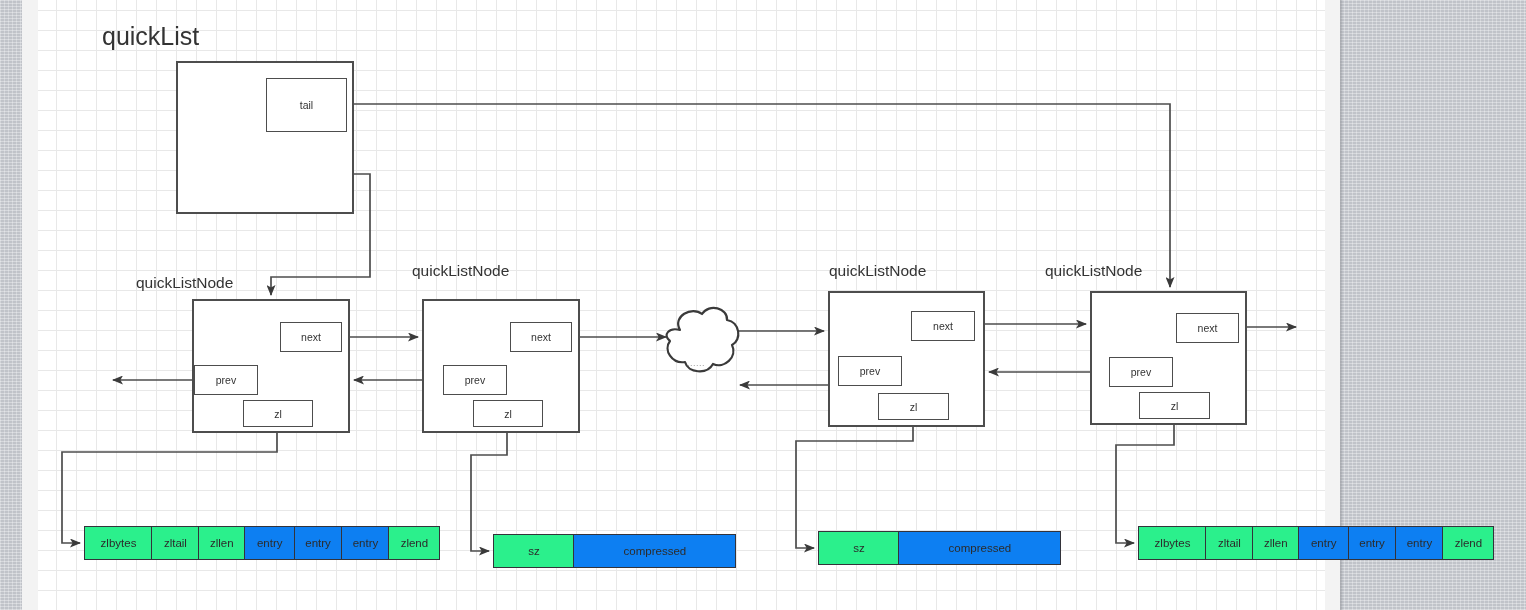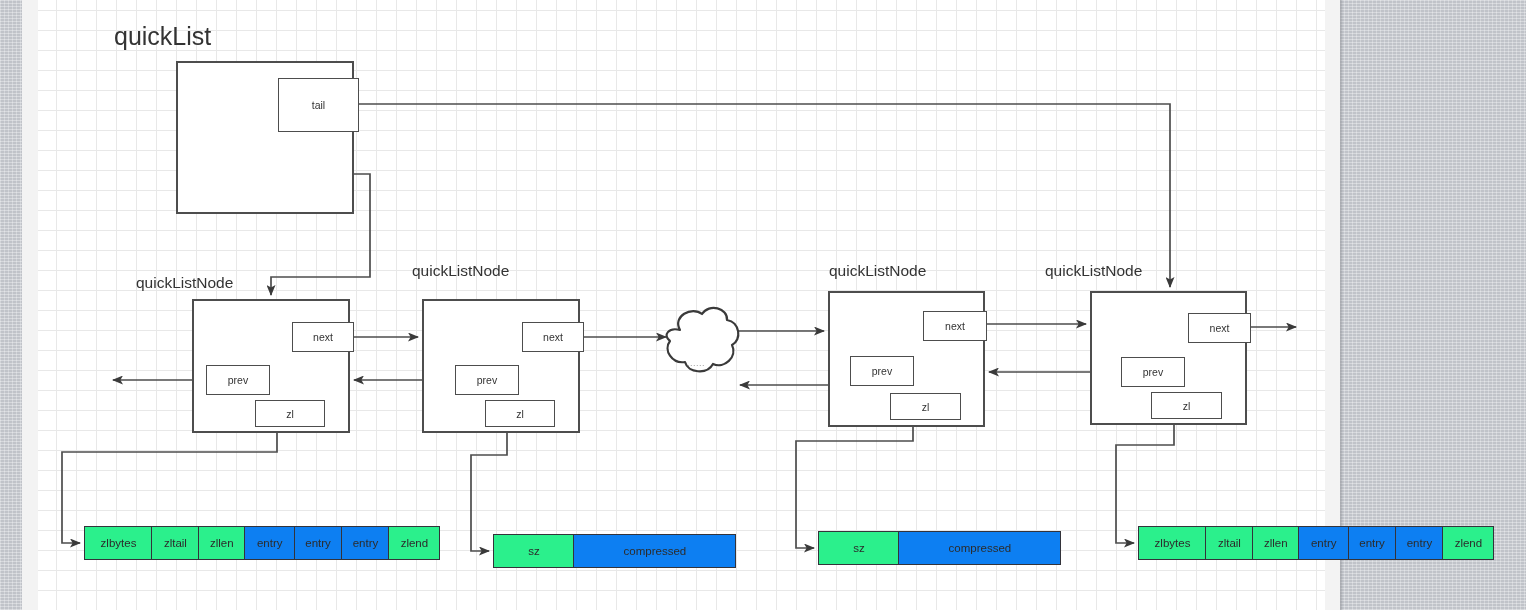--- a/index.html
+++ b/index.html
@@ -51,21 +51,21 @@
     white-space:nowrap;
   }
   .ttl.big{font-size:25px;}
   .ttl.sm{font-size:15.5px;}
 
   .lbl{
     position:absolute;display:flex;align-items:center;justify-content:center;
     box-sizing:border-box;
     border:1.8px solid #4d4d4d;
     background:#ffffff;
-    color:#333333;font-size:10.5px;margin-left:12px;
+    color:#333333;font-size:10.5px;
   }
   .bigbox{
     position:absolute;box-sizing:border-box;
     border:2px solid #4d4d4d;background:#ffffff;
   }
   .cell{
     position:absolute;display:flex;align-items:center;justify-content:center;
     box-sizing:border-box;
     border:1.6px solid #33333a;
     color:#2c2c2c;font-size:11.5px;
@@ -125,21 +125,21 @@
       <path d="M1174,420 L1174,445 L1116,445 L1116,543 L1134,543" marker-end="url(#ah)"></path>
     </g>
 
     <path d="M680,330 C672,316 692,306 702,314 C709,303 728,308 727,320
              C740,322 742,340 732,345 C738,357 724,369 713,364
              C707,375 688,373 685,362
              C672,364 663,350 670,341
              C662,335 669,327 680,330 Z" fill="#ffffff" stroke="#3a3a3a" stroke-width="2.2" stroke-linejoin="round"></path>
   </svg>
 
-  <div class="ttl big" style="left:114px;top:22px;">quickList</div>
+  <div class="ttl big" style="left:102px;top:22px;">quickList</div>
 
   <div class="ttl sm" style="left:136px;top:274px;">quickListNode</div>
   <div class="ttl sm" style="left:412px;top:262px;">quickListNode</div>
   <div class="ttl sm" style="left:829px;top:262px;">quickListNode</div>
   <div class="ttl sm" style="left:1045px;top:262px;">quickListNode</div>
 
   <div class="bigbox" style="left:176px;top:61px;width:178px;height:153px;"></div>
   <div class="lbl" style="left:266px;top:78px;width:81px;height:54px;">tail</div>
 
   <div class="bigbox" style="left:192px;top:299px;width:158px;height:134px;"></div>

